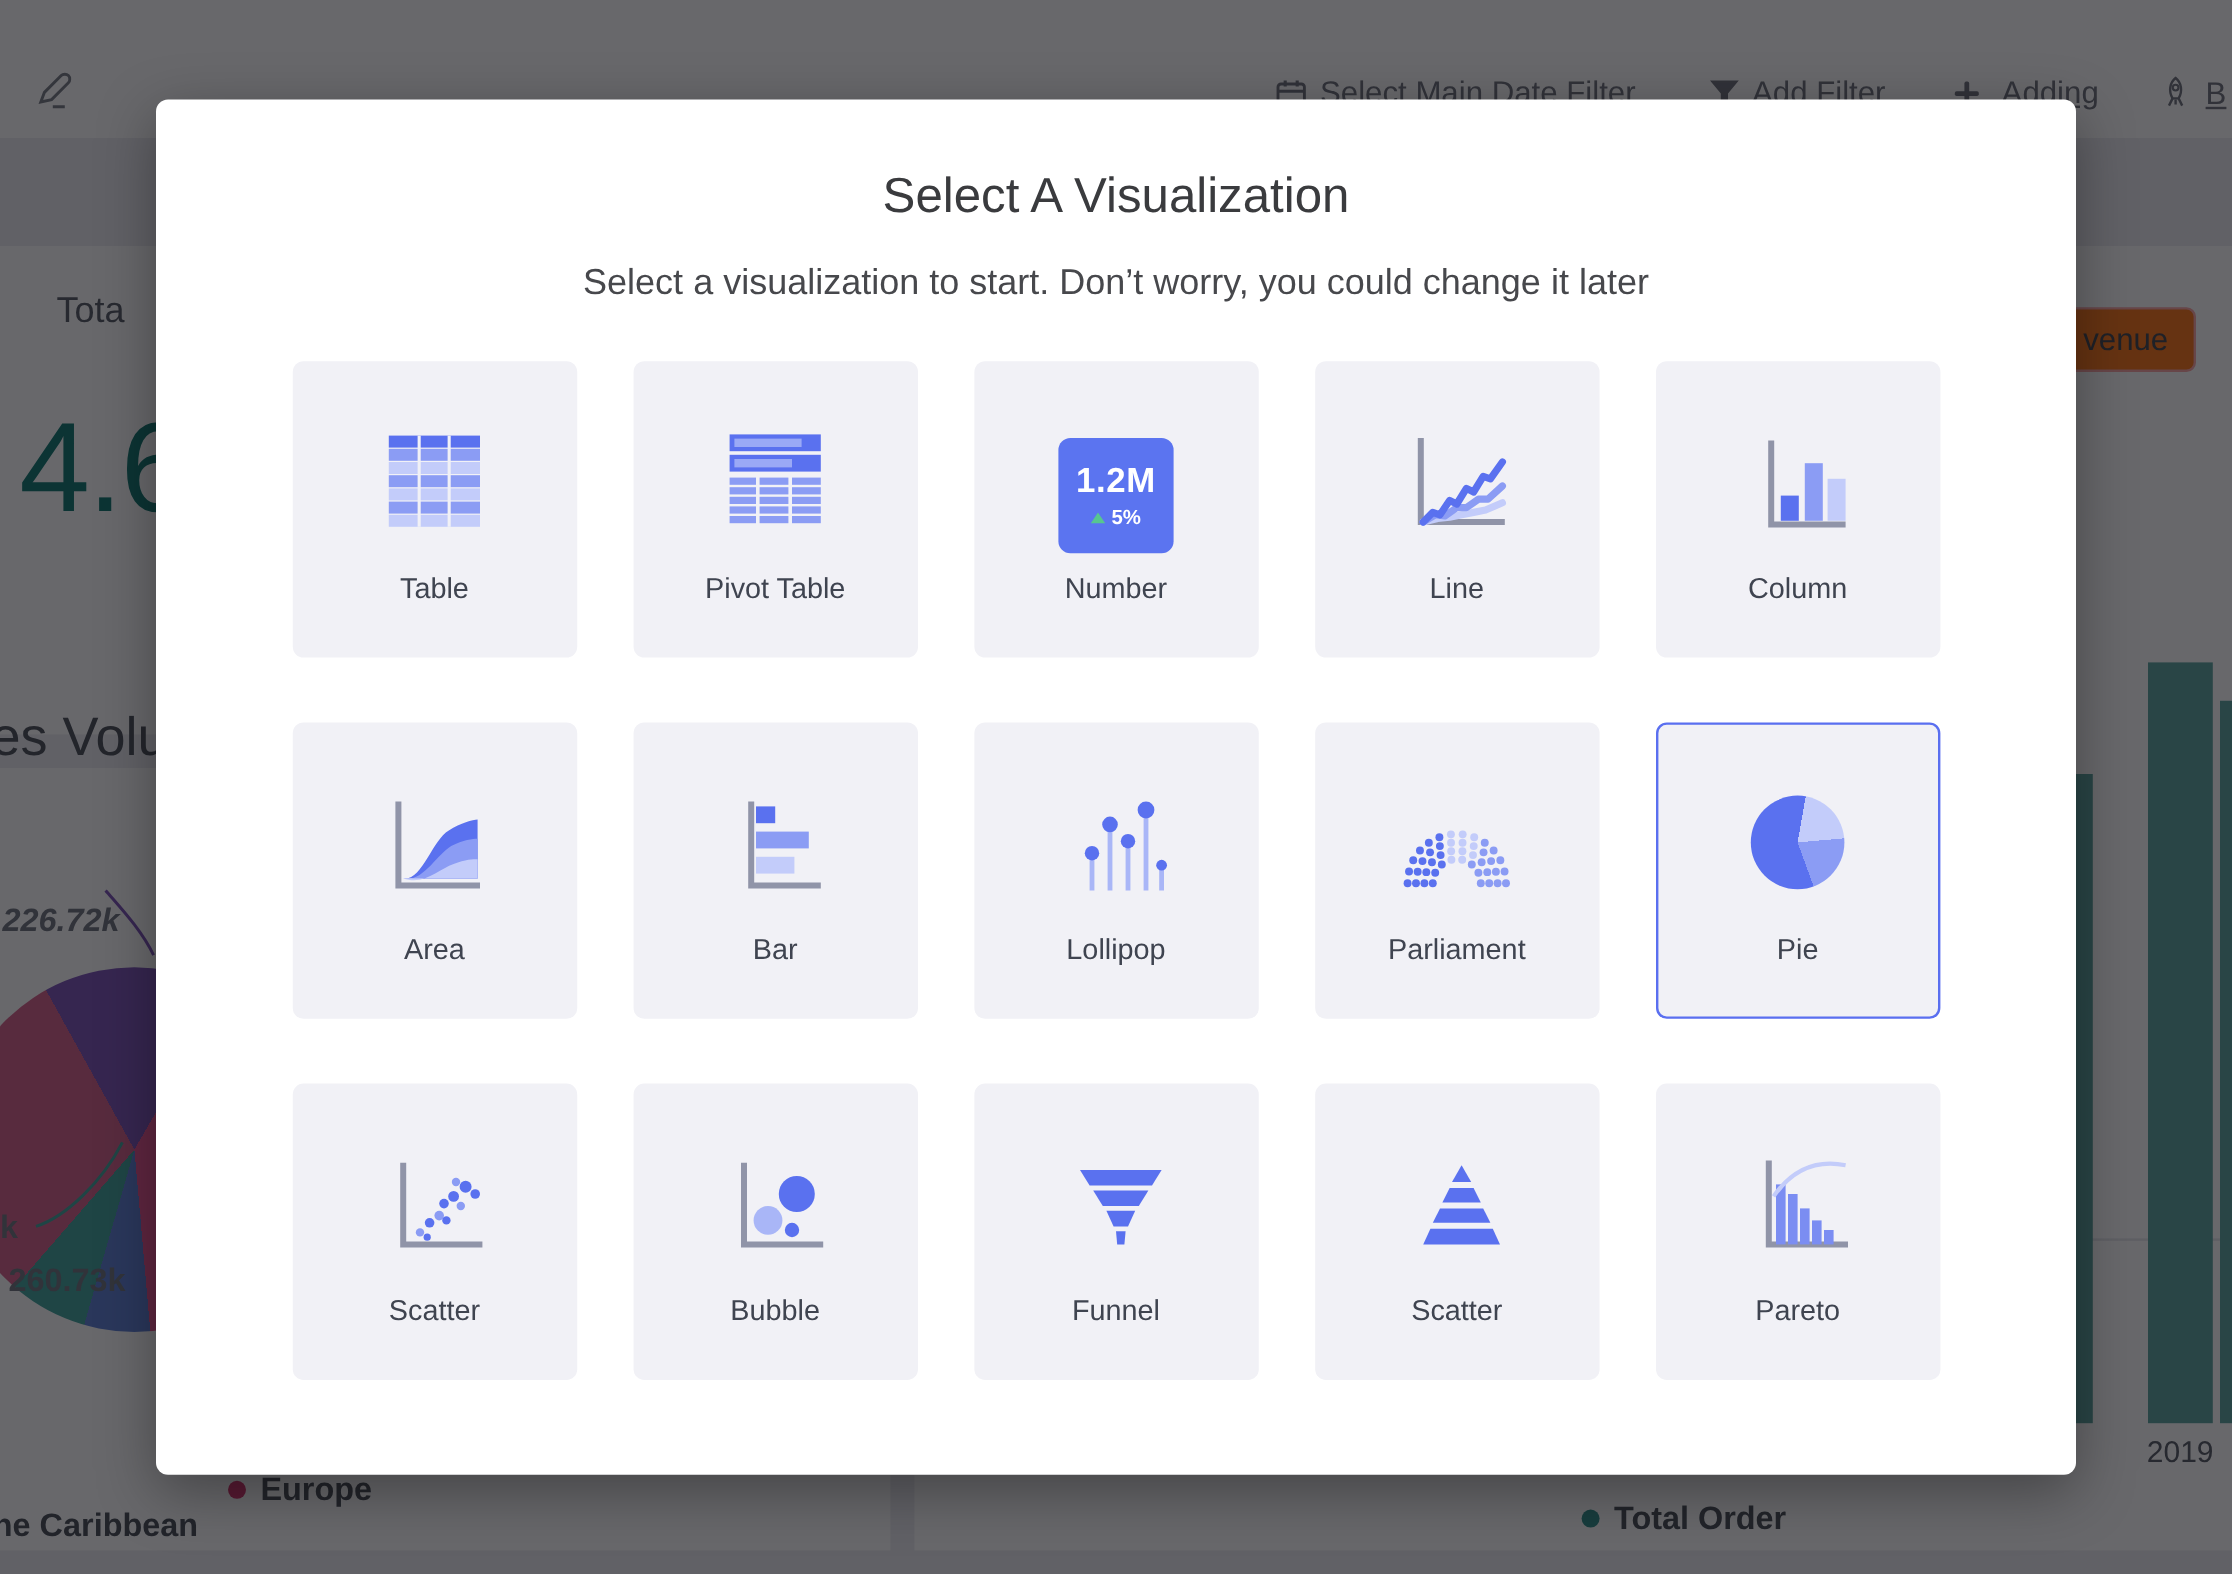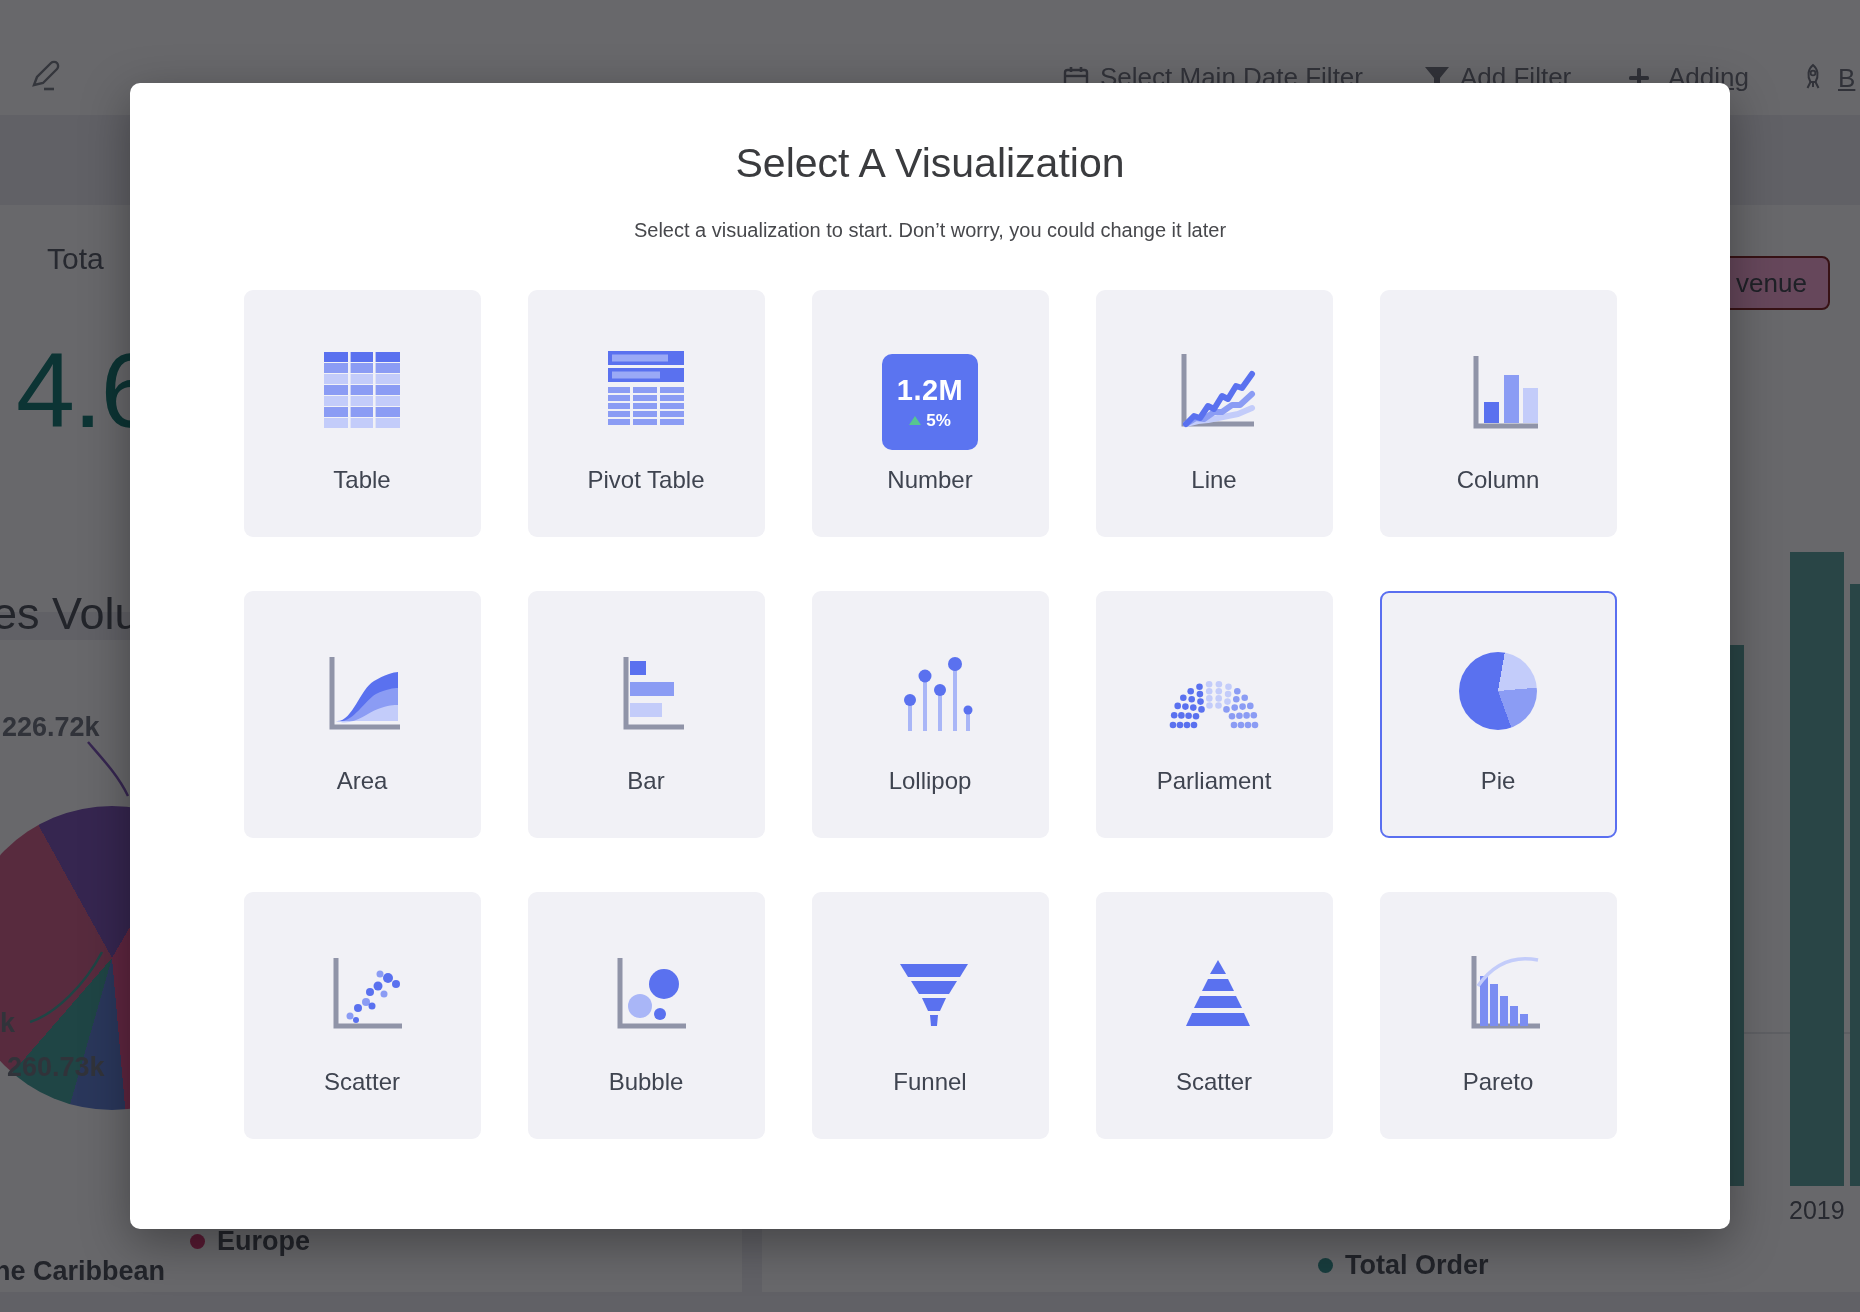--- a/index.html
+++ b/index.html
@@ -19,33 +19,33 @@
   .bg-charttitle{color:#4A4F58;font-size:45px;}
   .pie-label{color:#6F747E;font-size:27px;font-weight:700;}
   .legend{position:absolute;display:flex;align-items:center;gap:12px;
           color:#474D56;font-size:27px;font-weight:700;white-space:nowrap;}
   .dot{width:15px;height:15px;border-radius:50%;flex:0 0 auto;}
   .bg-pie{position:absolute;left:-40px;top:806px;width:304px;height:304px;border-radius:50%;
      background:conic-gradient(#7B52B8 0deg 30deg,#E8538F 30deg 175deg,#5D7FD6 175deg 196deg,
                 #3FA29C 196deg 221deg,#D6608A 221deg 331deg,#7B52B8 331deg 360deg);}
   .bg-bar{position:absolute;background:#5BA39E;}
   .axis-label{color:#565B64;font-size:25px;}
-  .rev-btn{position:absolute;left:1650px;top:256px;width:176px;height:50px;background:#f9a8d4;
-           border:2px solid #7f1d1d;border-radius:8px;}
+  .rev-btn{position:absolute;left:1650px;top:256px;width:176px;height:50px;background:#f97316;
+           border:2px solid #fca5a5;border-radius:8px;}
   .rev-btn span{position:absolute;left:84px;top:10px;font-size:26px;color:#3F444D;}
   .gridline{position:absolute;left:1688px;top:1032px;width:172px;height:2px;background:#E4E6EB;}
 
   
   .overlay{position:absolute;inset:0;background:rgba(12,12,16,0.62);z-index:5;}
 
   
   .modal{position:absolute;left:130px;top:83px;width:1600px;height:1146px;background:#ffffff;
          border-radius:10px;z-index:10;box-shadow:0 14px 48px rgba(0,0,0,0.35);}
   .modal-title{margin-top:57px;text-align:center;font-size:41px;font-weight:400;color:#3A3B3E;}
-  .modal-sub{margin-top:32px;text-align:center;font-size:20px;color:#47484C;}
+  .modal-sub{margin-top:32px;text-align:center;font-size:30px;color:#47484C;}
   .grid{margin:48px auto 0 auto;width:1373px;display:grid;
         grid-template-columns:repeat(5,237px);grid-auto-rows:247px;column-gap:47px;row-gap:54px;}
   .tile{background:#F1F1F6;border-radius:9px;box-sizing:border-box;display:flex;
         flex-direction:column;align-items:center;padding-top:50px;cursor:pointer;}
   .tile.selected{border:2px solid #5A6FF0;padding-top:48px;}
   .tile-icon{height:100px;display:flex;align-items:center;justify-content:center;}
   .tile-label{margin-top:26px;font-size:24px;color:#3F4450;}
   .num-badge{width:96px;height:96px;background:#5B74F0;border-radius:10px;display:flex;
              flex-direction:column;align-items:center;justify-content:center;margin-top:24px;}
   .num-main{color:#fff;font-size:29px;font-weight:700;letter-spacing:0.5px;}
@@ -112,21 +112,21 @@
     <div class="bg-text bg-bignum" style="left:16px;top:330px;">4.6</div>
     <div class="bg-text bg-charttitle" style="left:-8px;top:588px;">es Volu</div>
 
     <div class="bg-pie"></div>
     <svg style="position:absolute;left:0;top:0;" width="300" height="1312" viewBox="0 0 300 1312">
       <path d="M88 742 C100 756 118 775 128 796" stroke="#7B52B8" stroke-width="2.5" fill="none"></path>
       <path d="M-4 896 C20 900 40 908 58 916" stroke="#D6608A" stroke-width="2.5" fill="none"></path>
       <path d="M30 1022 C55 1014 85 985 102 952" stroke="#3FA29C" stroke-width="2.5" fill="none"></path>
       <path d="M118 1096 C112 1075 112 1048 116 1012" stroke="#5D7FD6" stroke-width="2.5" fill="none"></path>
     </svg>
-    <div class="bg-text pie-label" style="left:2px;top:712px;">226.72k</div>
+    <div class="bg-text pie-label" style="left:2px;top:752px;font-style:italic;">226.72k</div>
     <div class="bg-text pie-label" style="left:0px;top:1008px;">k</div>
     <div class="bg-text pie-label" style="left:7px;top:1052px;">260.73k</div>
 
     <div class="legend" style="left:190px;top:1226px;">
       <span class="dot" style="background:#D6336C;"></span>
       <span>Europe</span>
     </div>
     <div class="legend" style="left:-6px;top:1256px;">
       <span>ne Caribbean</span>
     </div>

